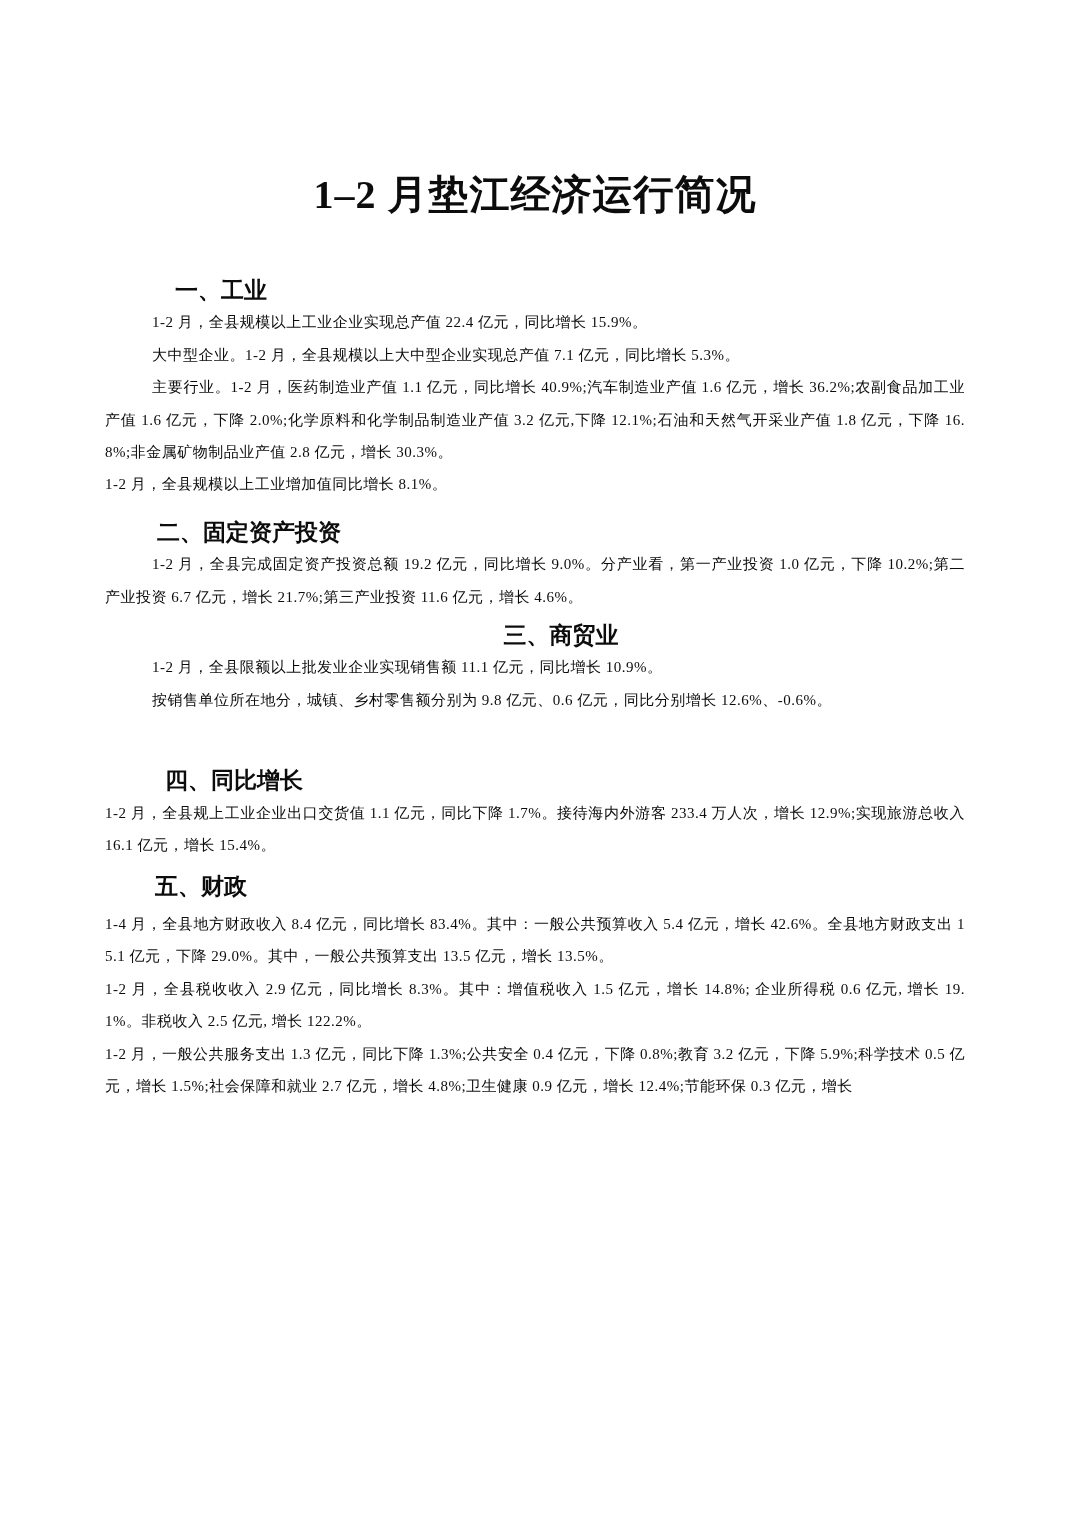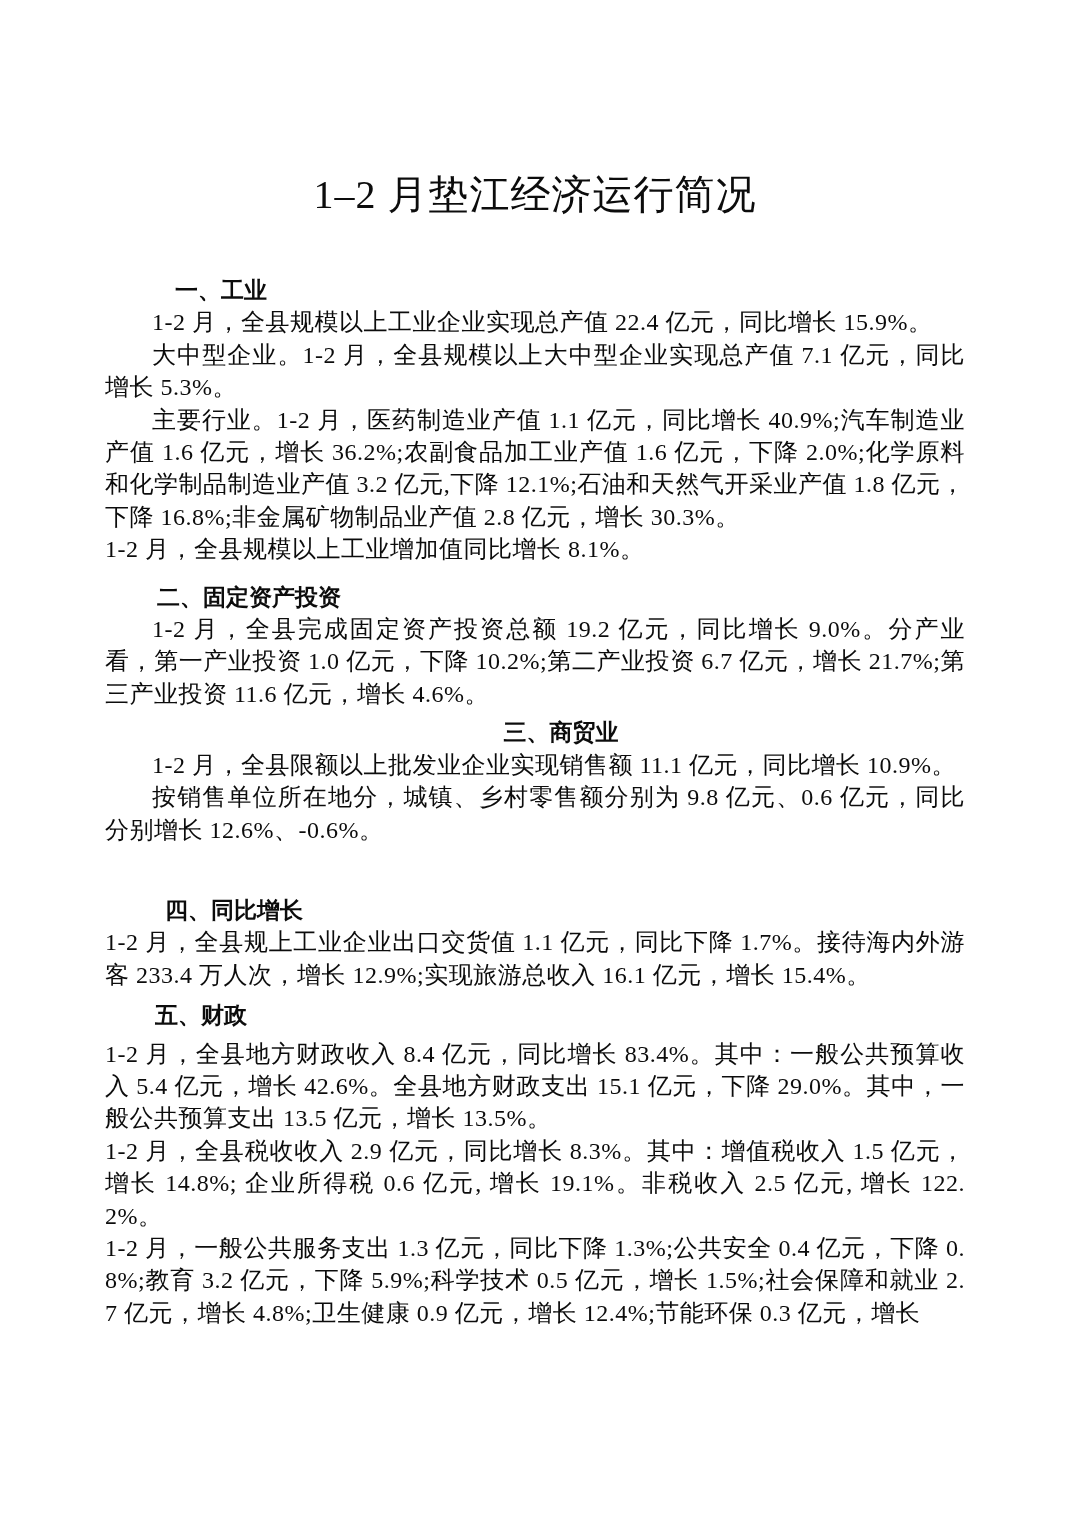--- a/index.html
+++ b/index.html
@@ -13,42 +13,42 @@
   .page {
     box-sizing: border-box;
     width: 1069px;
     height: 1514px;
     padding: 172px 104px 0 105px;
     background: #ffffff;
     overflow: hidden;
   }
   .doc-title {
     font-family: "Liberation Serif", "DejaVu Serif", serif;
-    font-weight: normal;
+    font-weight: bold;
     font-size: 40px;
     line-height: 46px;
     letter-spacing: 1px;
     text-align: center;
     margin: 0 0 56px 0;
     white-space: nowrap;
   }
   .hd {
     font-family: Liberation Sans, sans-serif;
     font-weight: bold;
     font-size: 23px;
     line-height: 32.4px;
     margin: 6px 0 0 0;
   }
   .hd-1 { padding-left: 70px; }
   .hd-2 { padding-left: 52px; margin-top: 15px; }
   .hd-3 { padding-left: 52px; text-align: center; }
   .hd-4 { padding-left: 60px; margin-top: 0; }
   .hd-5 { padding-left: 50px; margin-top: 8px; }
   .para {
-    font-size: 24px;
+    font-size: 15px;
     line-height: 32.4px;
     letter-spacing: 0.5px;
     margin: 0;
     text-align: justify;
     word-break: break-all;
   }
   .indent { text-indent: 47px; }
   .mt6 { margin-top: 6px; }
   .spacer { height: 48px; }
   section { margin: 0; padding: 0; }
@@ -81,18 +81,18 @@
 
   <div class="spacer"></div>
 
   <section>
     <h2 class="hd hd-4">四、同比增长</h2>
     <p class="para">1-2 月，全县规上工业企业出口交货值 1.1 亿元，同比下降 1.7%。接待海内外游客 233.4 万人次，增长 12.9%;实现旅游总收入 16.1 亿元，增长 15.4%。</p>
   </section>
 
   <section>
     <h2 class="hd hd-5">五、财政</h2>
-    <p class="para mt6">1-2 月，全县地方财政收入 8.4 亿元，同比增长 83.4%。其中：一般公共预算收入 5.4 亿元，增长 42.6%。全县地方财政支出 15.1 亿元，下降 29.0%。其中，一般公共预算支出 13.5 亿元，增长 13.5%。</p>
+    <p class="para mt6">1-4 月，全县地方财政收入 8.4 亿元，同比增长 83.4%。其中：一般公共预算收入 5.4 亿元，增长 42.6%。全县地方财政支出 15.1 亿元，下降 29.0%。其中，一般公共预算支出 13.5 亿元，增长 13.5%。</p>
     <p class="para">1-2 月，全县税收收入 2.9 亿元，同比增长 8.3%。其中：增值税收入 1.5 亿元，增长 14.8%; 企业所得税 0.6 亿元, 增长 19.1%。非税收入 2.5 亿元, 增长 122.2%。</p>
     <p class="para">1-2 月，一般公共服务支出 1.3 亿元，同比下降 1.3%;公共安全 0.4 亿元，下降 0.8%;教育 3.2 亿元，下降 5.9%;科学技术 0.5 亿元，增长 1.5%;社会保障和就业 2.7 亿元，增长 4.8%;卫生健康 0.9 亿元，增长 12.4%;节能环保 0.3 亿元，增长</p>
   </section>
 
 </div>
 
 </body></html>

